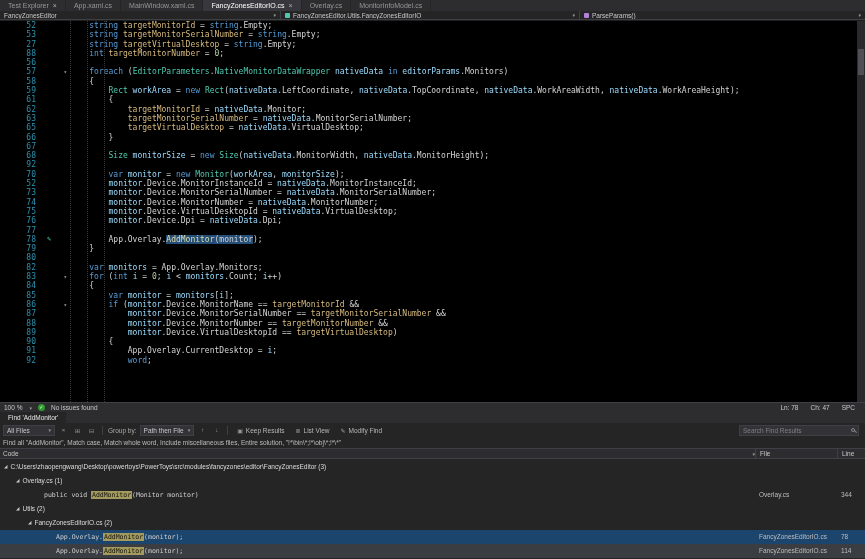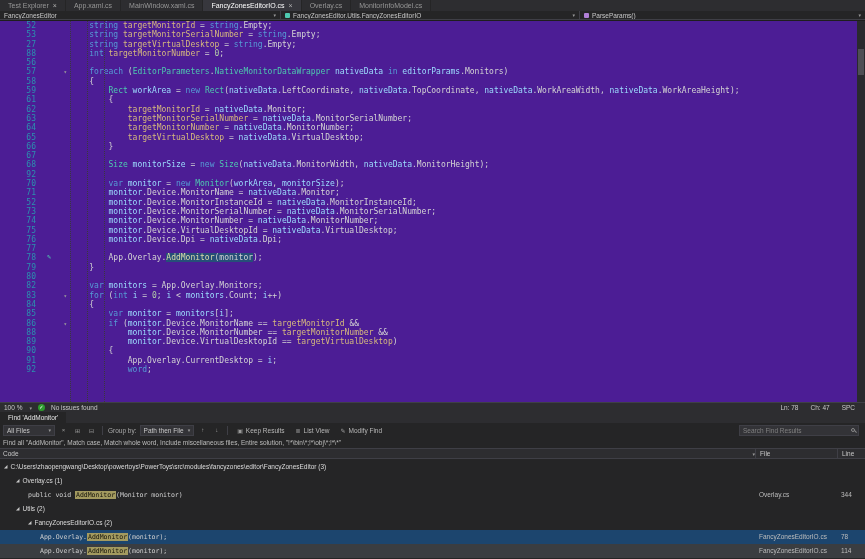--- a/index.html
+++ b/index.html
@@ -15,21 +15,21 @@
   
   .breadcrumb { position:absolute; top:11px; left:0; right:0; height:9px; background:#252526; display:flex; font-size:6.5px; color:#c8c8c8; border-bottom:1px solid #3f3f46; }
   .bc-seg { display:flex; align-items:center; border-right:1px solid #3f3f46; padding:0 4px; overflow:hidden; }
   .bc-text { white-space:nowrap; }
   .caret { font-size:5px; color:#9a9a9a; margin-left:auto; padding-left:4px; }
   .bc-icon { width:5px; height:5px; display:inline-block; margin-right:3px; flex:none; border-radius:1px; }
   .class-icon { background:#4ec9b0; }
   .method-icon { background:#b180d7; }
 
   
-  .editor { position:absolute; top:21px; left:0; right:0; height:381px; background:#4c1d95; font-family:"DejaVu Sans Mono", monospace; font-size:8px; line-height:9.3px; overflow:hidden; }
+  .editor { position:absolute; top:21px; left:0; right:0; height:381px; background:#000000; font-family:"DejaVu Sans Mono", monospace; font-size:8px; line-height:9.3px; overflow:hidden; }
   .guide { position:absolute; top:0; bottom:0; width:0; border-left:1px dotted #3a3a3a; }
   .cl { display:flex; height:9.3px; white-space:pre; }
   .ln { width:44px; flex:none; text-align:right; padding-right:8px; color:#2b91af; }
   .glyph { width:26px; flex:none; position:relative; }
   .fold { position:absolute; right:3px; top:0; font-size:6px; color:#9a9a9a; }
   .pencil { position:absolute; left:3px; top:0; font-size:7px; color:#4ec9b0; }
   .ct { flex:1; }
   .k { color:#569cd6; } .t { color:#4ec9b0; } .v { color:#9cdcfe; } .g { color:#d7ba7d; }
   .m { color:#dcdcaa; } .p { color:#d4d4d4; } .n { color:#b5cea8; } .c { color:#57a64a; }
   .sel { background:#264f78; }
@@ -64,21 +64,21 @@
   .fh-code { display:flex; align-items:center; padding-left:3px; gap:3px; }
   .fh-cell { border-left:1px solid #3f3f46; padding-left:4px; height:100%; display:flex; align-items:center; }
   .frows { position:absolute; top:48px; bottom:0; left:0; right:0; overflow:hidden; }
   .frow { display:grid; grid-template-columns:1fr 82px 28px; height:14px; line-height:14px; font-size:6.5px; color:#d0d0d0; white-space:nowrap; }
   .frow.selected { background:#1c456e; }
   .frow.alt { background:#3a3d41; }
   .fcell { overflow:hidden; }
   .fmain { display:flex; align-items:center; }
   .expander { font-size:4.5px; color:#c8c8c8; margin-right:3px; }
   .gtext { color:#dcdcdc; }
-  .rcode { font-family:"DejaVu Sans Mono", monospace; font-size:6.5px; color:#cfcfcf; }
+  .rcode { font-family:"DejaVu Sans Mono", monospace; font-size:6.5px; color:#cfcfcf;margin-left:16px; }
   .match { background:#a39a5f; color:#15130b; padding:0 1px; }
   .ffile, .fline { color:#bdbdbd; padding-left:4px; }
 </style>
 </head>
 <body>
 
 <div class="tabbar">
     <div class="tab">
       <span class="tab-label">Test Explorer</span>
       <span class="tab-close">×</span>
@@ -127,42 +127,41 @@
       <div class="cl"><span class="ln">53</span><span class="glyph"></span><span class="ct"><span class="k">    string</span><span class="g"> targetMonitorSerialNumber</span><span class="p"> = </span><span class="k">string</span><span class="p">.Empty;</span></span></div>
       <div class="cl"><span class="ln">27</span><span class="glyph"></span><span class="ct"><span class="k">    string</span><span class="g"> targetVirtualDesktop</span><span class="p"> = </span><span class="k">string</span><span class="p">.Empty;</span></span></div>
       <div class="cl"><span class="ln">88</span><span class="glyph"></span><span class="ct"><span class="k">    int</span><span class="g"> targetMonitorNumber</span><span class="p"> = </span><span class="n">0</span><span class="p">;</span></span></div>
       <div class="cl"><span class="ln">56</span><span class="glyph"></span><span class="ct"></span></div>
       <div class="cl"><span class="ln">57</span><span class="glyph"><span class="fold">▾</span></span><span class="ct"><span class="k">    foreach</span><span class="p"> (</span><span class="t">EditorParameters</span><span class="p">.</span><span class="t">NativeMonitorDataWrapper</span><span class="v"> nativeData</span><span class="k"> in</span><span class="v"> editorParams</span><span class="p">.Monitors)</span></span></div>
       <div class="cl"><span class="ln">58</span><span class="glyph"></span><span class="ct"><span class="p">    {</span></span></div>
       <div class="cl"><span class="ln">59</span><span class="glyph"></span><span class="ct"><span class="t">        Rect</span><span class="v"> workArea</span><span class="p"> = </span><span class="k">new</span><span class="t"> Rect</span><span class="p">(</span><span class="v">nativeData</span><span class="p">.LeftCoordinate, </span><span class="v">nativeData</span><span class="p">.TopCoordinate, </span><span class="v">nativeData</span><span class="p">.WorkAreaWidth, </span><span class="v">nativeData</span><span class="p">.WorkAreaHeight);</span></span></div>
       <div class="cl"><span class="ln">61</span><span class="glyph"></span><span class="ct"><span class="p">        {</span></span></div>
       <div class="cl"><span class="ln">62</span><span class="glyph"></span><span class="ct"><span class="g">            targetMonitorId</span><span class="p"> = </span><span class="v">nativeData</span><span class="p">.Monitor;</span></span></div>
       <div class="cl"><span class="ln">63</span><span class="glyph"></span><span class="ct"><span class="g">            targetMonitorSerialNumber</span><span class="p"> = </span><span class="v">nativeData</span><span class="p">.MonitorSerialNumber;</span></span></div>
-      <div class="cl"><span class="ln">64</span><span class="glyph"></span><span class="ct"><span class="g">            targetMonitorNumber</span><span class="p"> = </span><span class="v">nativeData</span><span class="p">.MonitorNumber;</span></span></div>
       <div class="cl"><span class="ln">65</span><span class="glyph"></span><span class="ct"><span class="g">            targetVirtualDesktop</span><span class="p"> = </span><span class="v">nativeData</span><span class="p">.VirtualDesktop;</span></span></div>
       <div class="cl"><span class="ln">66</span><span class="glyph"></span><span class="ct"><span class="p">        }</span></span></div>
       <div class="cl"><span class="ln">67</span><span class="glyph"></span><span class="ct"></span></div>
       <div class="cl"><span class="ln">68</span><span class="glyph"></span><span class="ct"><span class="t">        Size</span><span class="v"> monitorSize</span><span class="p"> = </span><span class="k">new</span><span class="t"> Size</span><span class="p">(</span><span class="v">nativeData</span><span class="p">.MonitorWidth, </span><span class="v">nativeData</span><span class="p">.MonitorHeight);</span></span></div>
       <div class="cl"><span class="ln">92</span><span class="glyph"></span><span class="ct"></span></div>
       <div class="cl"><span class="ln">70</span><span class="glyph"></span><span class="ct"><span class="k">        var</span><span class="v"> monitor</span><span class="p"> = </span><span class="k">new</span><span class="t"> Monitor</span><span class="p">(</span><span class="v">workArea</span><span class="p">, </span><span class="v">monitorSize</span><span class="p">);</span></span></div>
-      <div class="cl"><span class="ln">71</span><span class="glyph"></span><span class="ct"><span class="v">        monitor</span><span class="p">.Device.MonitorName = </span><span class="v">nativeData</span><span class="p">.Monitor;</span></span></div>
       <div class="cl"><span class="ln">52</span><span class="glyph"></span><span class="ct"><span class="v">        monitor</span><span class="p">.Device.MonitorInstanceId = </span><span class="v">nativeData</span><span class="p">.MonitorInstanceId;</span></span></div>
       <div class="cl"><span class="ln">73</span><span class="glyph"></span><span class="ct"><span class="v">        monitor</span><span class="p">.Device.MonitorSerialNumber = </span><span class="v">nativeData</span><span class="p">.MonitorSerialNumber;</span></span></div>
       <div class="cl"><span class="ln">74</span><span class="glyph"></span><span class="ct"><span class="v">        monitor</span><span class="p">.Device.MonitorNumber = </span><span class="v">nativeData</span><span class="p">.MonitorNumber;</span></span></div>
       <div class="cl"><span class="ln">75</span><span class="glyph"></span><span class="ct"><span class="v">        monitor</span><span class="p">.Device.VirtualDesktopId = </span><span class="v">nativeData</span><span class="p">.VirtualDesktop;</span></span></div>
       <div class="cl"><span class="ln">76</span><span class="glyph"></span><span class="ct"><span class="v">        monitor</span><span class="p">.Device.Dpi = </span><span class="v">nativeData</span><span class="p">.Dpi;</span></span></div>
       <div class="cl"><span class="ln">77</span><span class="glyph"></span><span class="ct"></span></div>
       <div class="cl"><span class="ln">78</span><span class="glyph"><span class="pencil">✎</span></span><span class="ct"><span class="p">        App.Overlay.</span><span class="m sel">AddMonitor</span><span class="p sel">(monitor</span><span class="p">);</span></span></div>
       <div class="cl"><span class="ln">79</span><span class="glyph"></span><span class="ct"><span class="p">    }</span></span></div>
       <div class="cl"><span class="ln">80</span><span class="glyph"></span><span class="ct"></span></div>
       <div class="cl"><span class="ln">82</span><span class="glyph"></span><span class="ct"><span class="k">    var</span><span class="v"> monitors</span><span class="p"> = App.Overlay.Monitors;</span></span></div>
       <div class="cl"><span class="ln">83</span><span class="glyph"><span class="fold">▾</span></span><span class="ct"><span class="k">    for</span><span class="p"> (</span><span class="k">int</span><span class="v"> i</span><span class="p"> = </span><span class="n">0</span><span class="p">; </span><span class="v">i</span><span class="p"> &lt; </span><span class="v">monitors</span><span class="p">.Count; </span><span class="v">i</span><span class="p">++)</span></span></div>
       <div class="cl"><span class="ln">84</span><span class="glyph"></span><span class="ct"><span class="p">    {</span></span></div>
       <div class="cl"><span class="ln">85</span><span class="glyph"></span><span class="ct"><span class="k">        var</span><span class="v"> monitor</span><span class="p"> = </span><span class="v">monitors</span><span class="p">[</span><span class="v">i</span><span class="p">];</span></span></div>
       <div class="cl"><span class="ln">86</span><span class="glyph"><span class="fold">▾</span></span><span class="ct"><span class="k">        if</span><span class="p"> (</span><span class="v">monitor</span><span class="p">.Device.MonitorName == </span><span class="g">targetMonitorId</span><span class="p"> &amp;&amp;</span></span></div>
+      <div class="cl"><span class="ln">87</span><span class="glyph"></span><span class="ct"><span class="v">            monitor</span><span class="p">.Device.MonitorSerialNumber == </span><span class="g">targetMonitorSerialNumber</span><span class="p"> &amp;&amp;</span></span></div>
       <div class="cl"><span class="ln">88</span><span class="glyph"></span><span class="ct"><span class="v">            monitor</span><span class="p">.Device.MonitorNumber == </span><span class="g">targetMonitorNumber</span><span class="p"> &amp;&amp;</span></span></div>
       <div class="cl"><span class="ln">89</span><span class="glyph"></span><span class="ct"><span class="v">            monitor</span><span class="p">.Device.VirtualDesktopId == </span><span class="g">targetVirtualDesktop</span><span class="p">)</span></span></div>
       <div class="cl"><span class="ln">90</span><span class="glyph"></span><span class="ct"><span class="p">        {</span></span></div>
       <div class="cl"><span class="ln">91</span><span class="glyph"></span><span class="ct"><span class="p">            App.Overlay.CurrentDesktop = </span><span class="v">i</span><span class="p">;</span></span></div>
       <div class="cl"><span class="ln">92</span><span class="glyph"></span><span class="ct"><span class="k">            word</span><span class="p">;</span></span></div>
     </div>
   <div class="vscroll">
     <div class="vthumb"></div>
   </div>
 </div>

